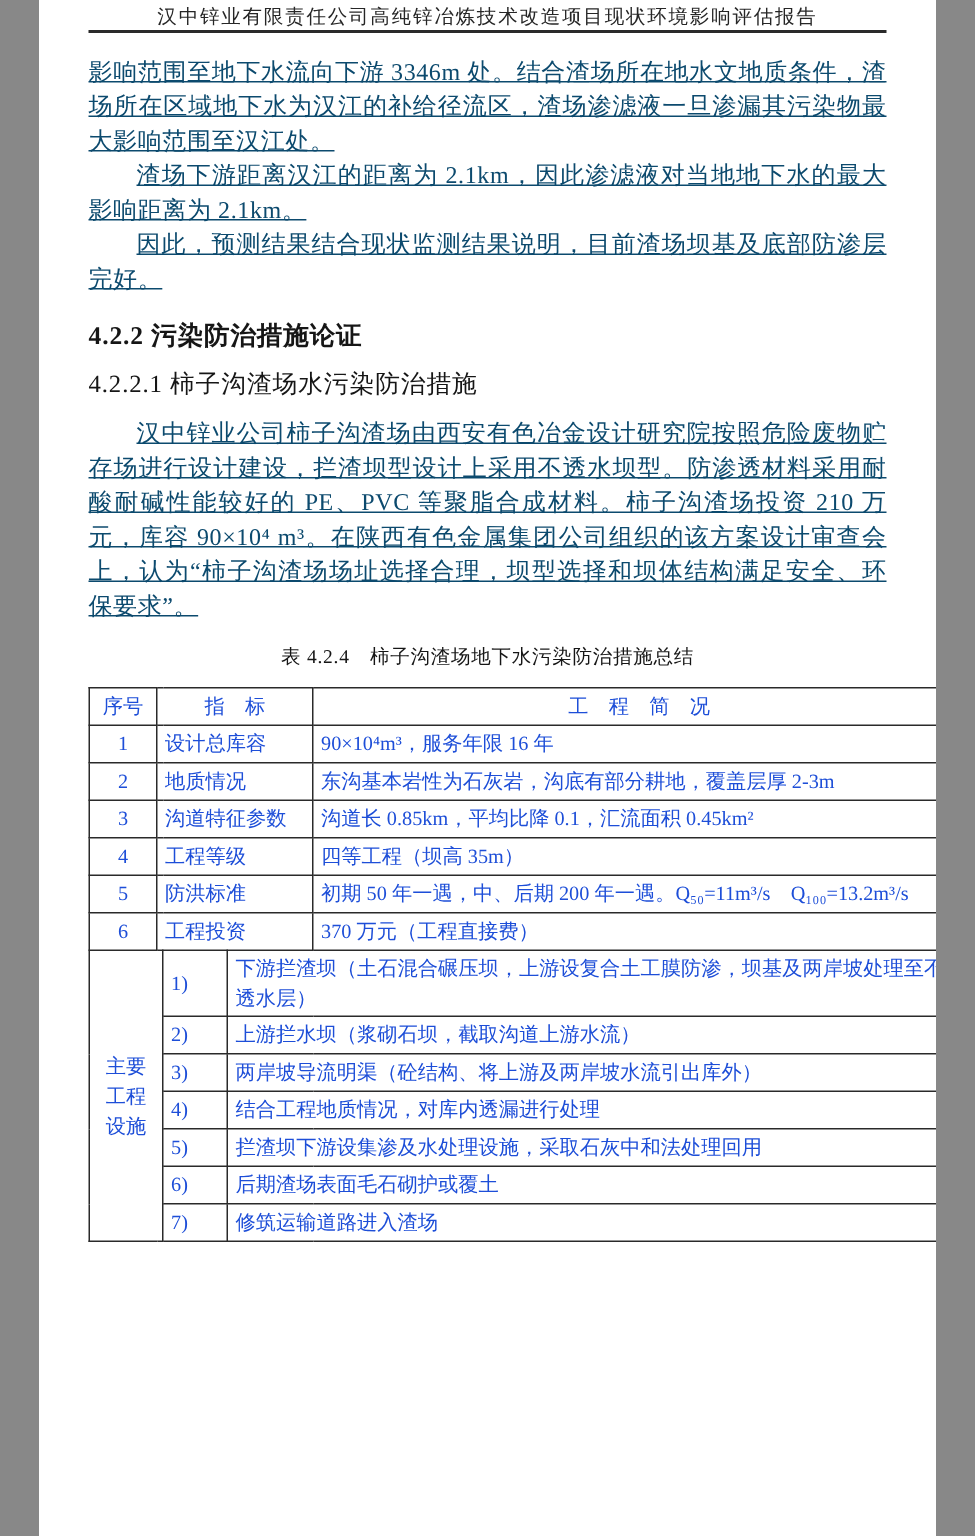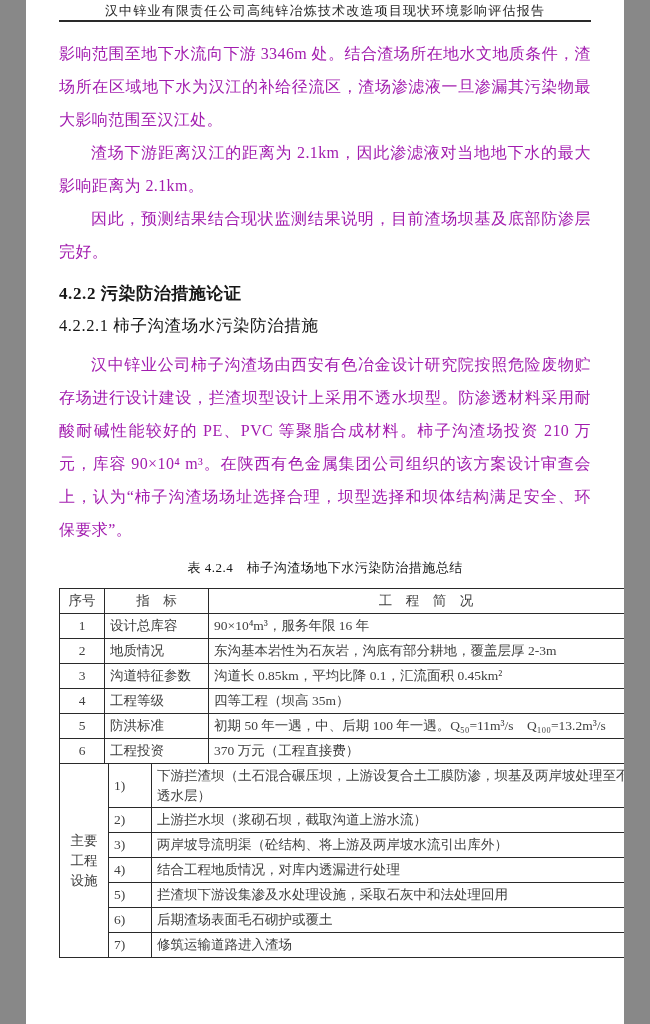--- a/index.html
+++ b/index.html
@@ -11,39 +11,39 @@
   }
   .content { padding:0 33px; }
   .running-header { padding-top:3px; }
   .header-title {
     text-align:center; font-size:13px; letter-spacing:1.2px;
     line-height:15px; color:#262626; white-space:nowrap;
   }
   .header-rule { border-top:2px solid #2a2a2a; margin-top:2px; }
   .body-text { padding-top:15px; }
   p.para {
-    font-size:16px; line-height:33px; text-align:justify;
-    letter-spacing:0.4px; color:#a21caf;
+    font-size:16px; line-height:23px; text-align:justify;
+    letter-spacing:0.4px; color:#0c4a6e;text-decoration:underline;
   }
   p.indent { text-indent:2em; }
   h2.sec {
     font-size:17px; font-weight:bold; letter-spacing:0.6px;
     margin:13px 0 5px 0; line-height:26px;
   }
   h3.subsec {
     font-size:16.5px; font-weight:normal; letter-spacing:0.6px;
     margin:6px 0 9px 0; line-height:26px;
   }
   .caption {
     text-align:center; font-size:13px; letter-spacing:0.5px;
     margin:11px 0 9px 0; line-height:22px;
   }
   table.summary {
     border-collapse:collapse; width:584px; table-layout:fixed;
-    font-size:13.5px; color:#404040;
+    font-size:13.5px; color:#1d4ed8;
   }
   table.summary td {
     border:1px solid #2a2a2a; padding:1px 5px; line-height:20px;
     vertical-align:middle; overflow:hidden;
   }
   tr.r { height:25px; }
   tr.r-tall { height:44px; }
   td.center { text-align:center; }
   td.ind { padding-left:12px; }
   td.desc { padding-left:9px; }
@@ -110,21 +110,21 @@
             <td class="desc">沟道长 0.85km，平均比降 0.1，汇流面积 0.45km²</td>
           </tr>
           <tr class="r">
             <td class="center">4</td>
             <td class="ind" colspan="3">工程等级</td>
             <td class="desc">四等工程（坝高 35m）</td>
           </tr>
           <tr class="r">
             <td class="center">5</td>
             <td class="ind" colspan="3">防洪标准</td>
-            <td class="desc">初期 50 年一遇，中、后期 100 年一遇。Q₅₀=11m³/s　Q₁₀₀=13.2m³/s</td>
+            <td class="desc">初期 50 年一遇，中、后期 200 年一遇。Q₅₀=11m³/s　Q₁₀₀=13.2m³/s</td>
           </tr>
           <tr class="r">
             <td class="center">6</td>
             <td class="ind" colspan="3">工程投资</td>
             <td class="desc">370 万元（工程直接费）</td>
           </tr>
 
           <tr class="r-tall">
             <td class="fac-label" colspan="2" rowspan="7">主要
 工程

